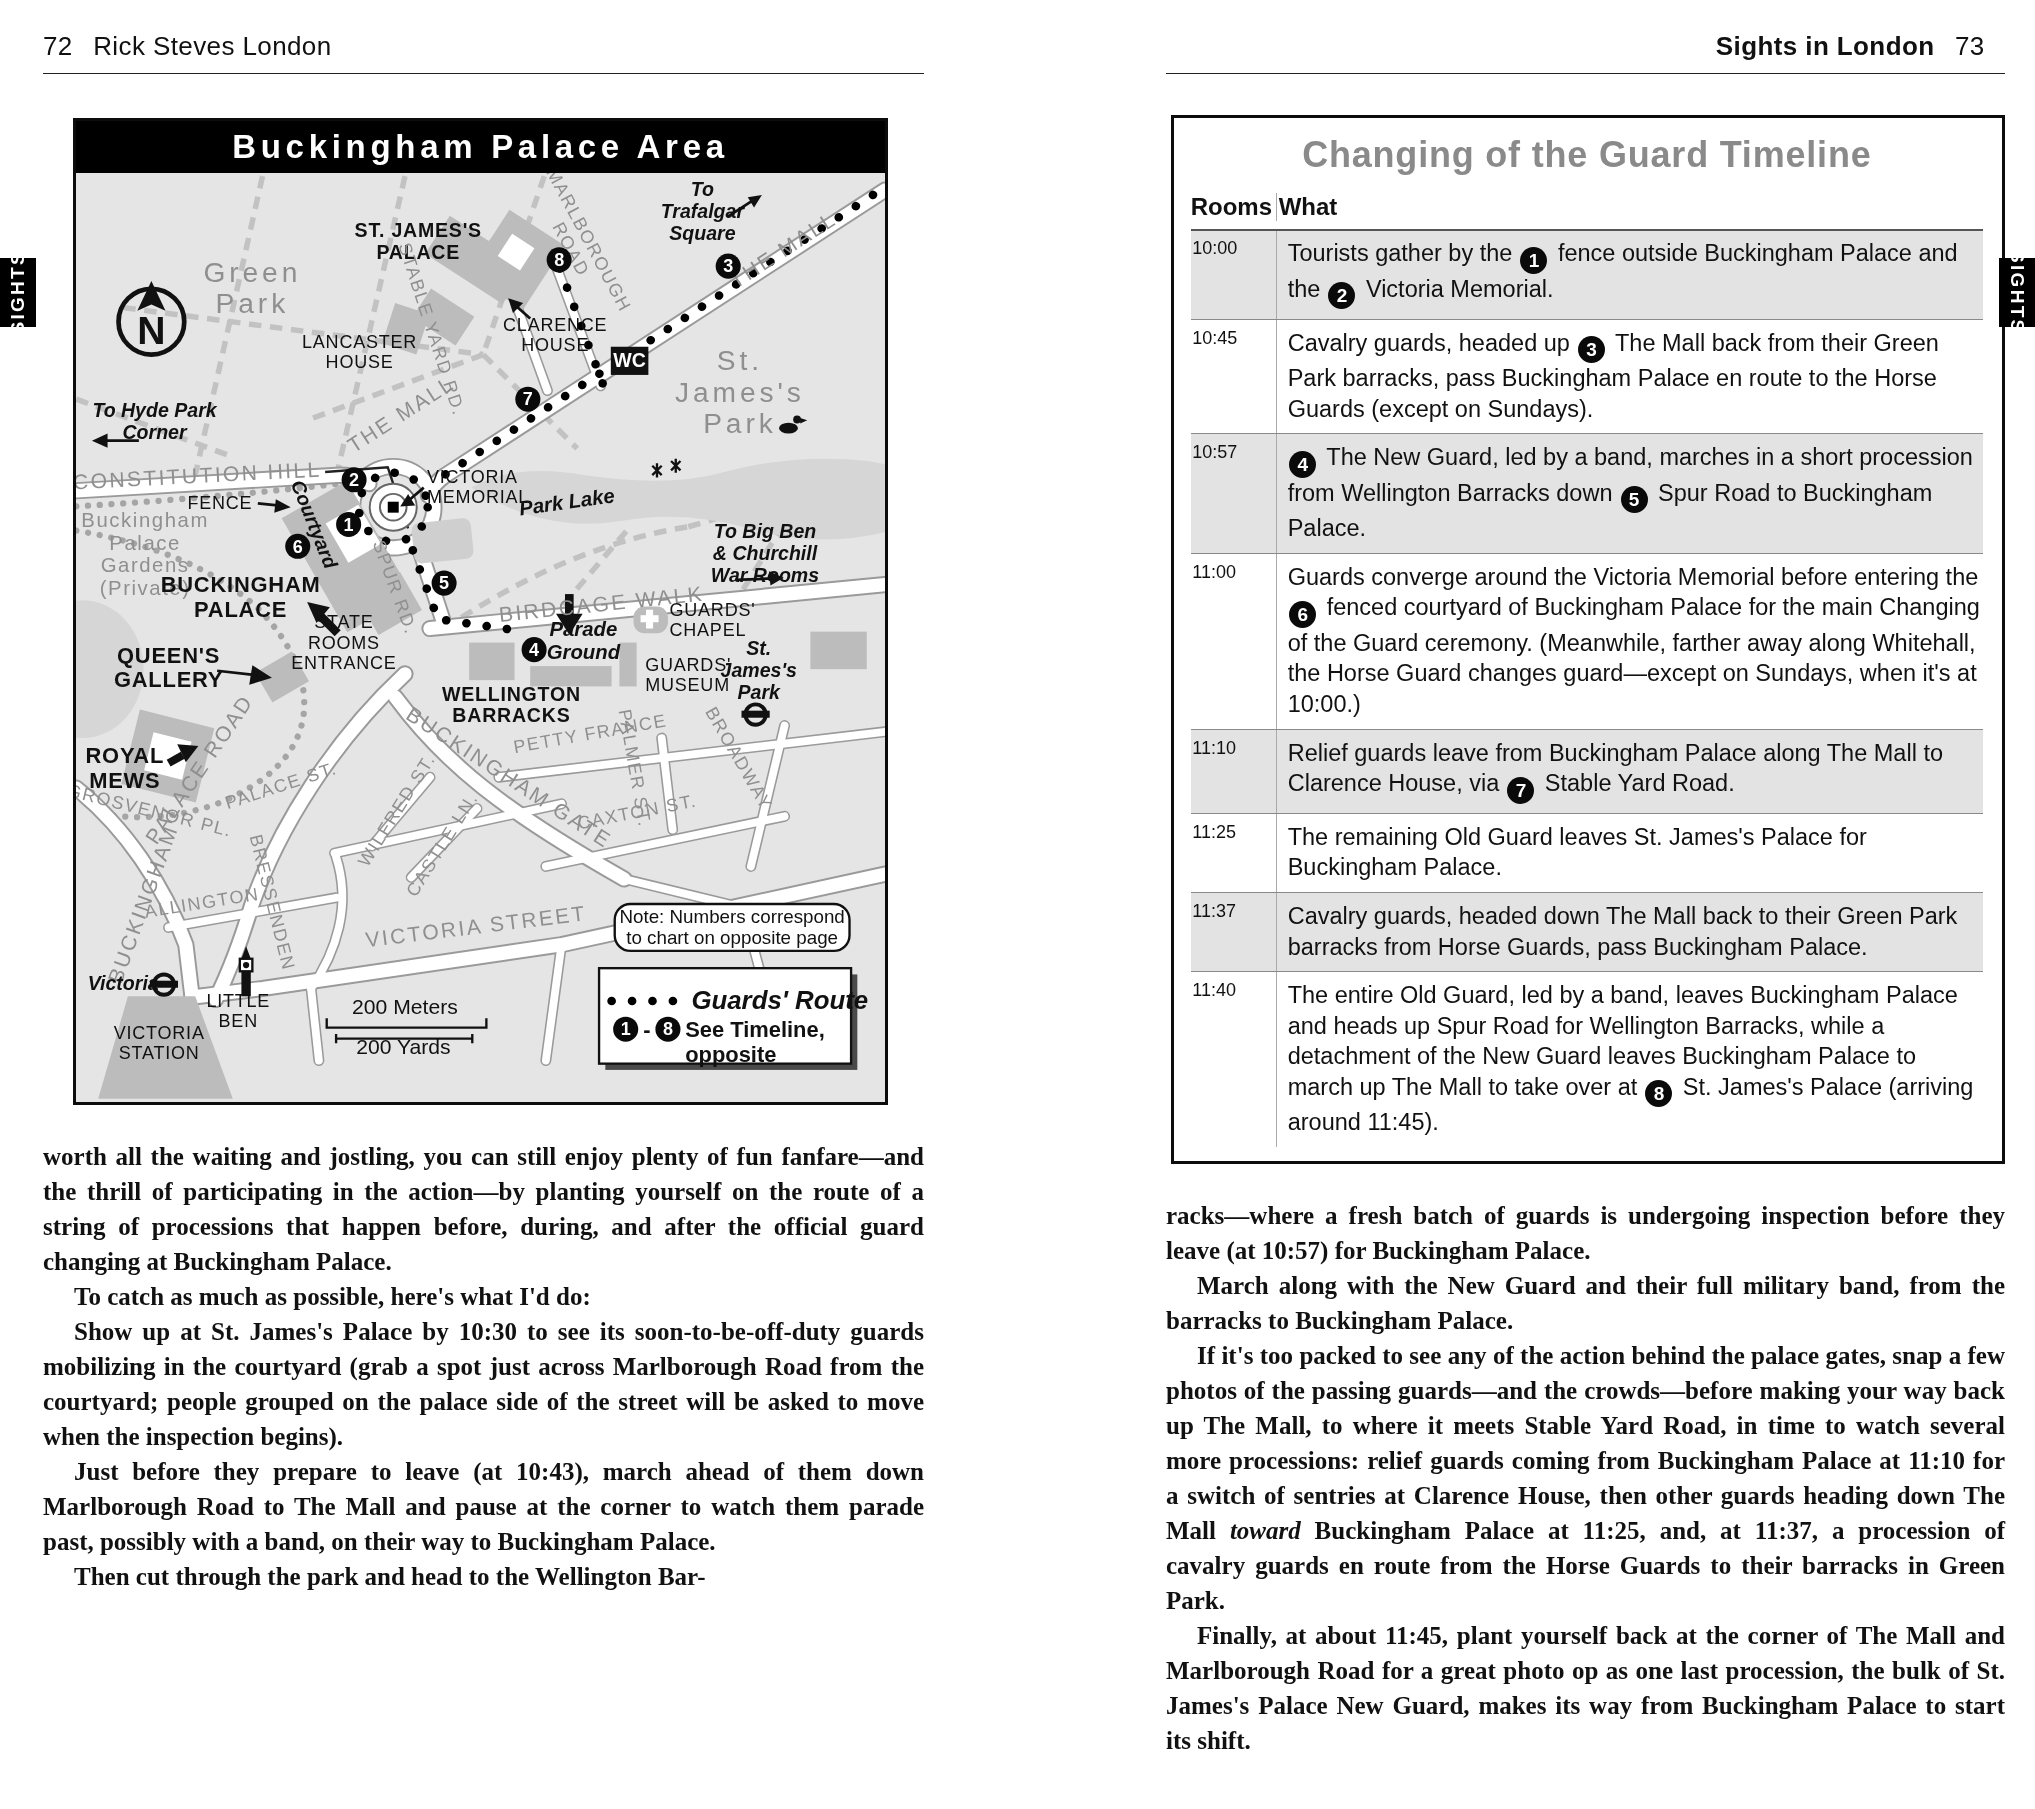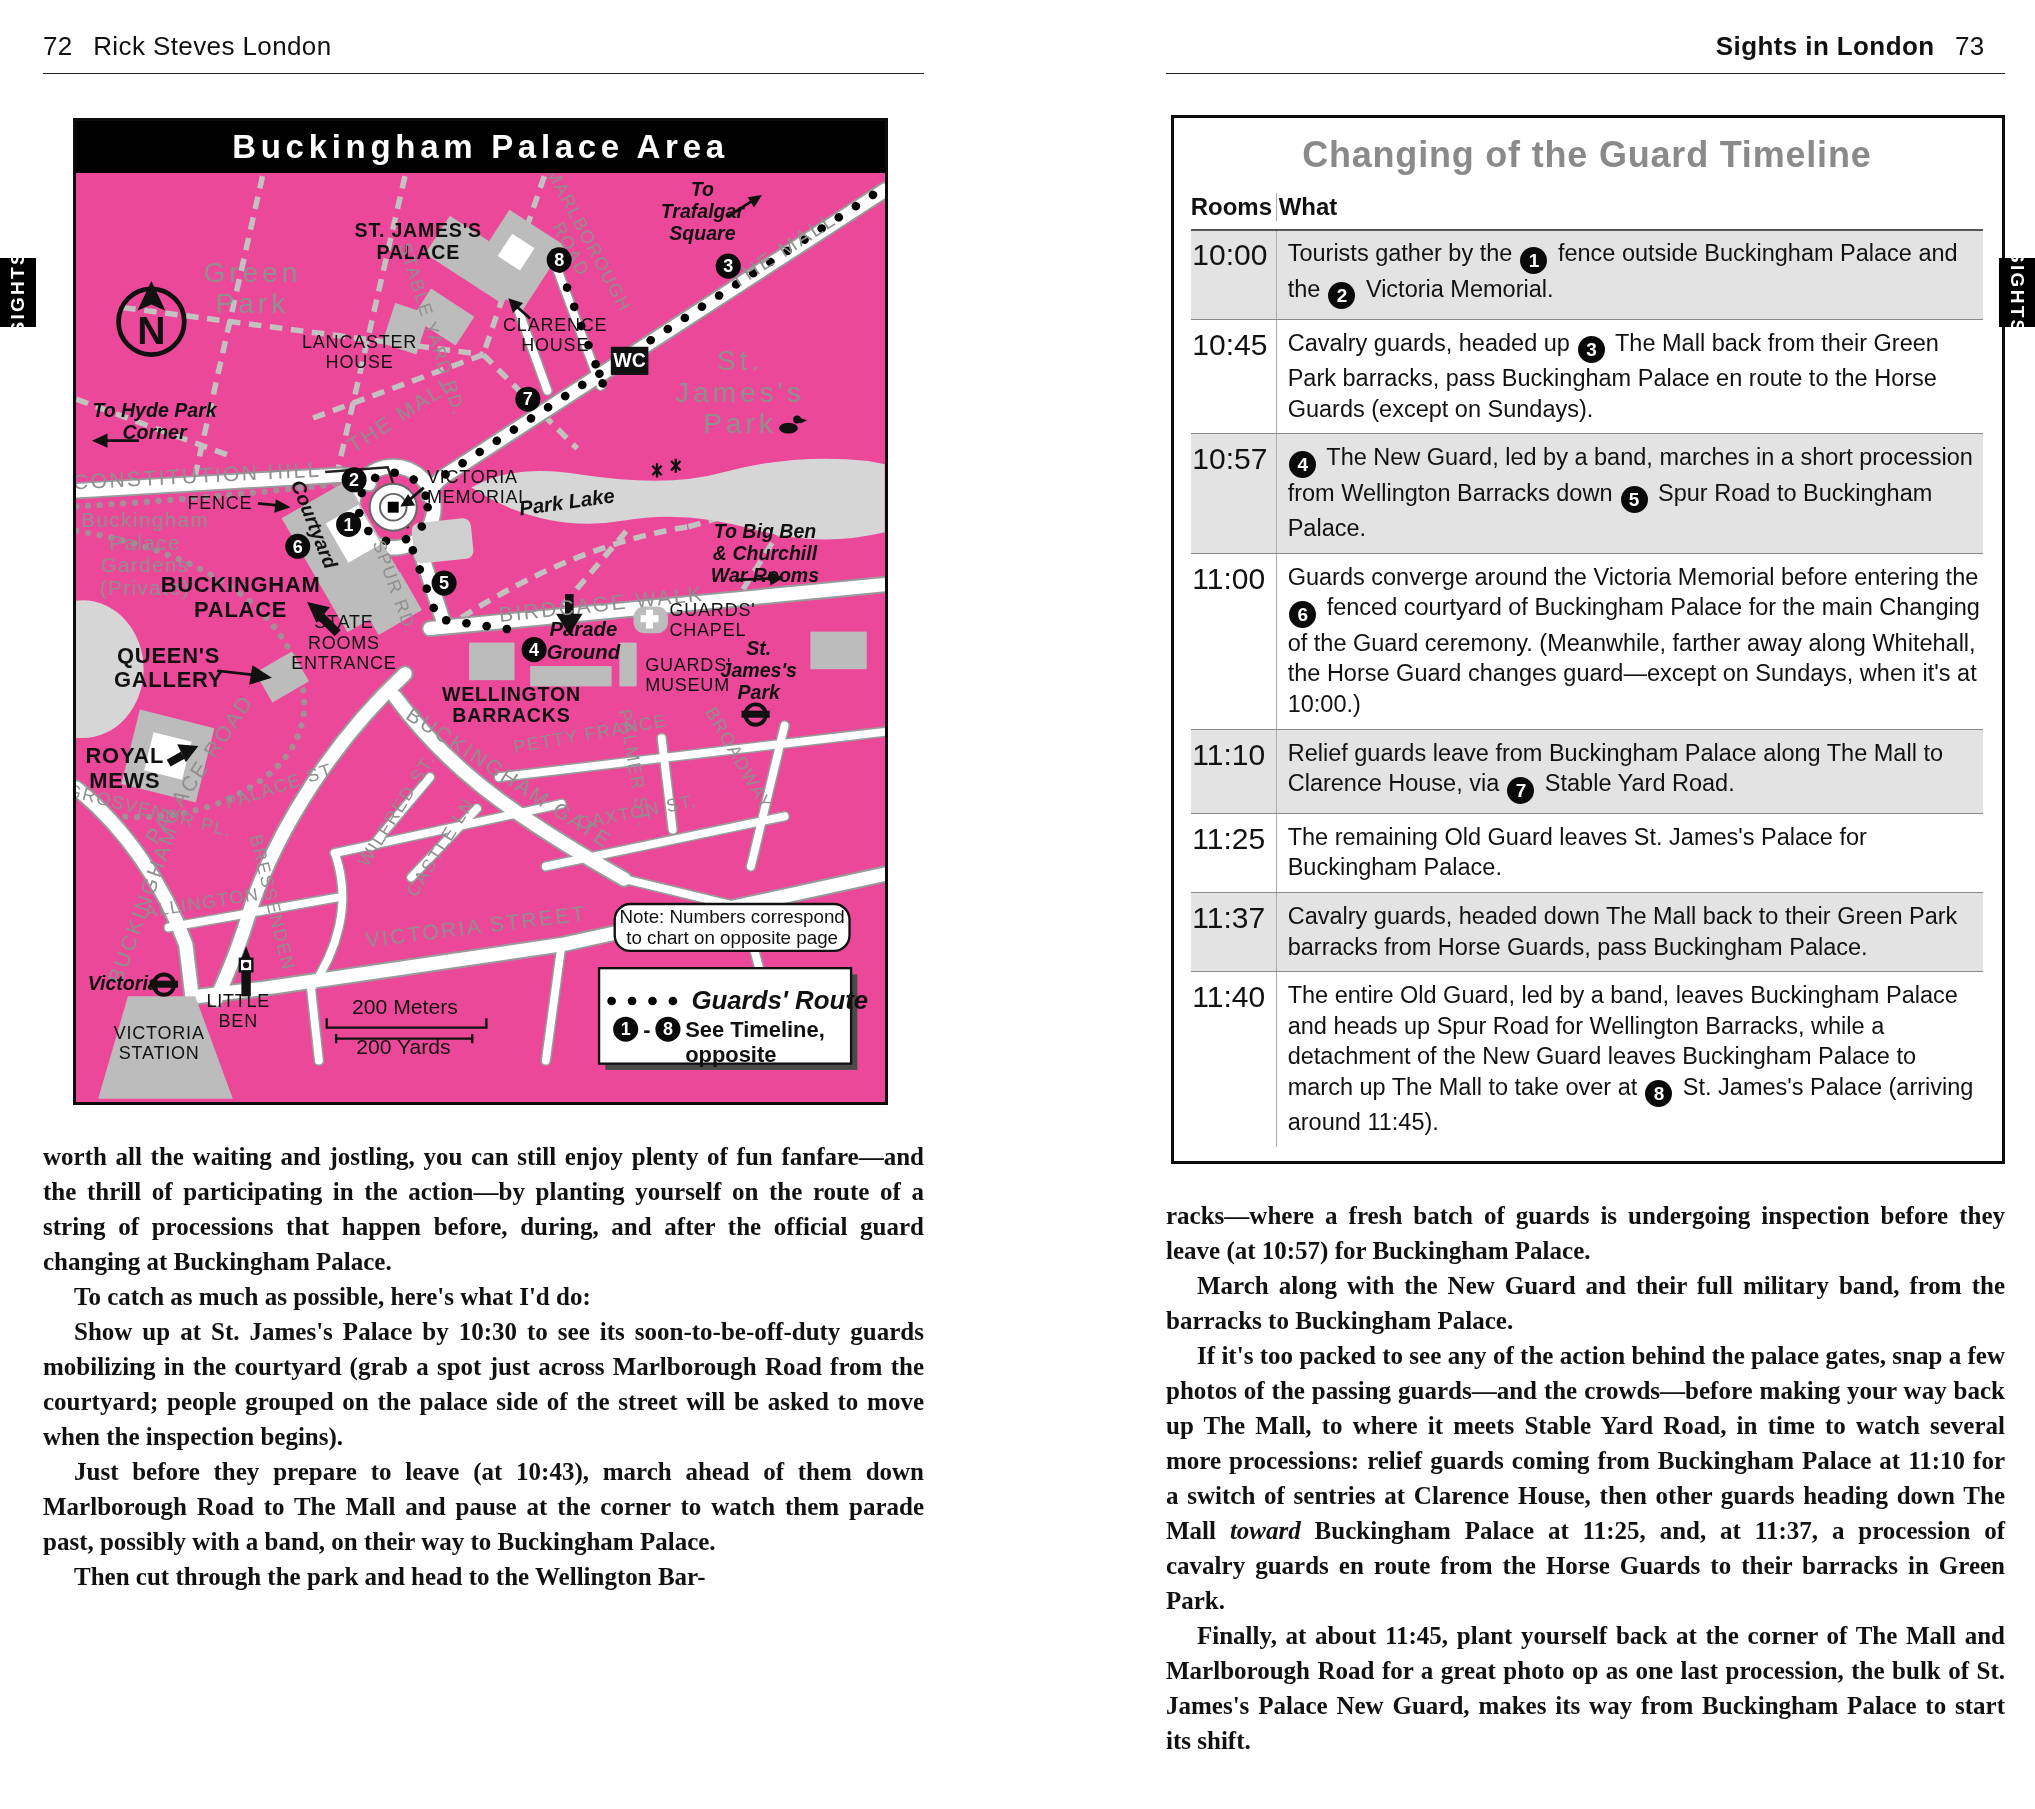--- a/index.html
+++ b/index.html
@@ -20,21 +20,21 @@
   
   .tab{position:absolute;top:258px;width:36px;height:69px;background:#000;color:#fff;
        display:flex;align-items:center;justify-content:center;}
   .tab-left{left:0;}
   .tab-right{right:0;}
   .tab span{writing-mode:vertical-rl;font:bold 19px "Liberation Sans",sans-serif;letter-spacing:2.3px;}
   .tab-left span{transform:rotate(180deg);}
 
   
   .map-box{margin:44px 4px 0 30px;width:809px;height:981px;border:3.1px solid #0c0c0c;
-           position:relative;background:#ec4899;}
+           position:relative;background:#e5e5e5;}
   .map-banner{height:52px;background:#000;color:#fff;display:flex;align-items:center;justify-content:center;
               font:bold 33px "Liberation Sans",sans-serif;letter-spacing:4.7px;}
   .map-box svg{display:block;}
 
   
   .rc{fill:none;stroke:#9a9a9a;stroke-width:22;stroke-linecap:round;stroke-linejoin:round;}
   .rf{fill:none;stroke:#fff;stroke-width:17;stroke-linecap:round;stroke-linejoin:round;}
   .rcn{fill:none;stroke:#9a9a9a;stroke-width:14;stroke-linecap:round;stroke-linejoin:round;}
   .rfn{fill:none;stroke:#fff;stroke-width:10;stroke-linecap:round;stroke-linejoin:round;}
   .dots{fill:none;stroke:#000;stroke-width:11;stroke-linecap:round;stroke-dasharray:0.1 26;}
@@ -68,21 +68,21 @@
   .timeline-box{margin:41px 0 0 4.7px;border:3.9px solid #0c0c0c;padding:4.7px 19px 14px 17px;
                 font-family:"Liberation Sans",sans-serif;}
   .timeline-title{text-align:center;font-weight:bold;font-size:36px;color:#8a8a8a;
                   letter-spacing:0.8px;margin:11px 0 14px;}
   .t-head{display:grid;grid-template-columns:85px 1fr;font-weight:bold;font-size:24px;
           padding:3.1px 0 7.8px;border-bottom:2.3px solid #555;}
   .t-head .hwhat{padding-left:2px;border-left:1.6px solid #aaa;}
   .t-row{display:grid;grid-template-columns:85px 1fr;border-top:1.6px solid #8a8a8a;}
   .t-row:first-of-type{border-top:none;}
   .t-row.shaded{background:#e3e3e3;}
-  .t-when{font-size:30px;padding:7.8px 4.7px 7.8px 1.6px;}
+  .t-when{font-size:18px;padding:7.8px 4.7px 7.8px 1.6px;}
   .t-what{font-size:23.5px;line-height:30.5px;padding:7.8px 0 9.4px 11px;border-left:1.6px solid #aaa;}
   .badge{display:inline-block;width:27px;height:27px;border-radius:50%;background:#0a0a0a;color:#fff;
          text-align:center;line-height:27px;font-weight:bold;font-size:19px;vertical-align:-5.5px;
          margin:0 3.9px 0 1.6px;font-family:"Liberation Sans",sans-serif;}
 
   
   .body-text{margin-top:34px;font-size:25px;line-height:35px;text-align:justify;}
   .body-p{margin:0;font-weight:bold;}
   .body-p.ind{text-indent:31px;}
 </style>

